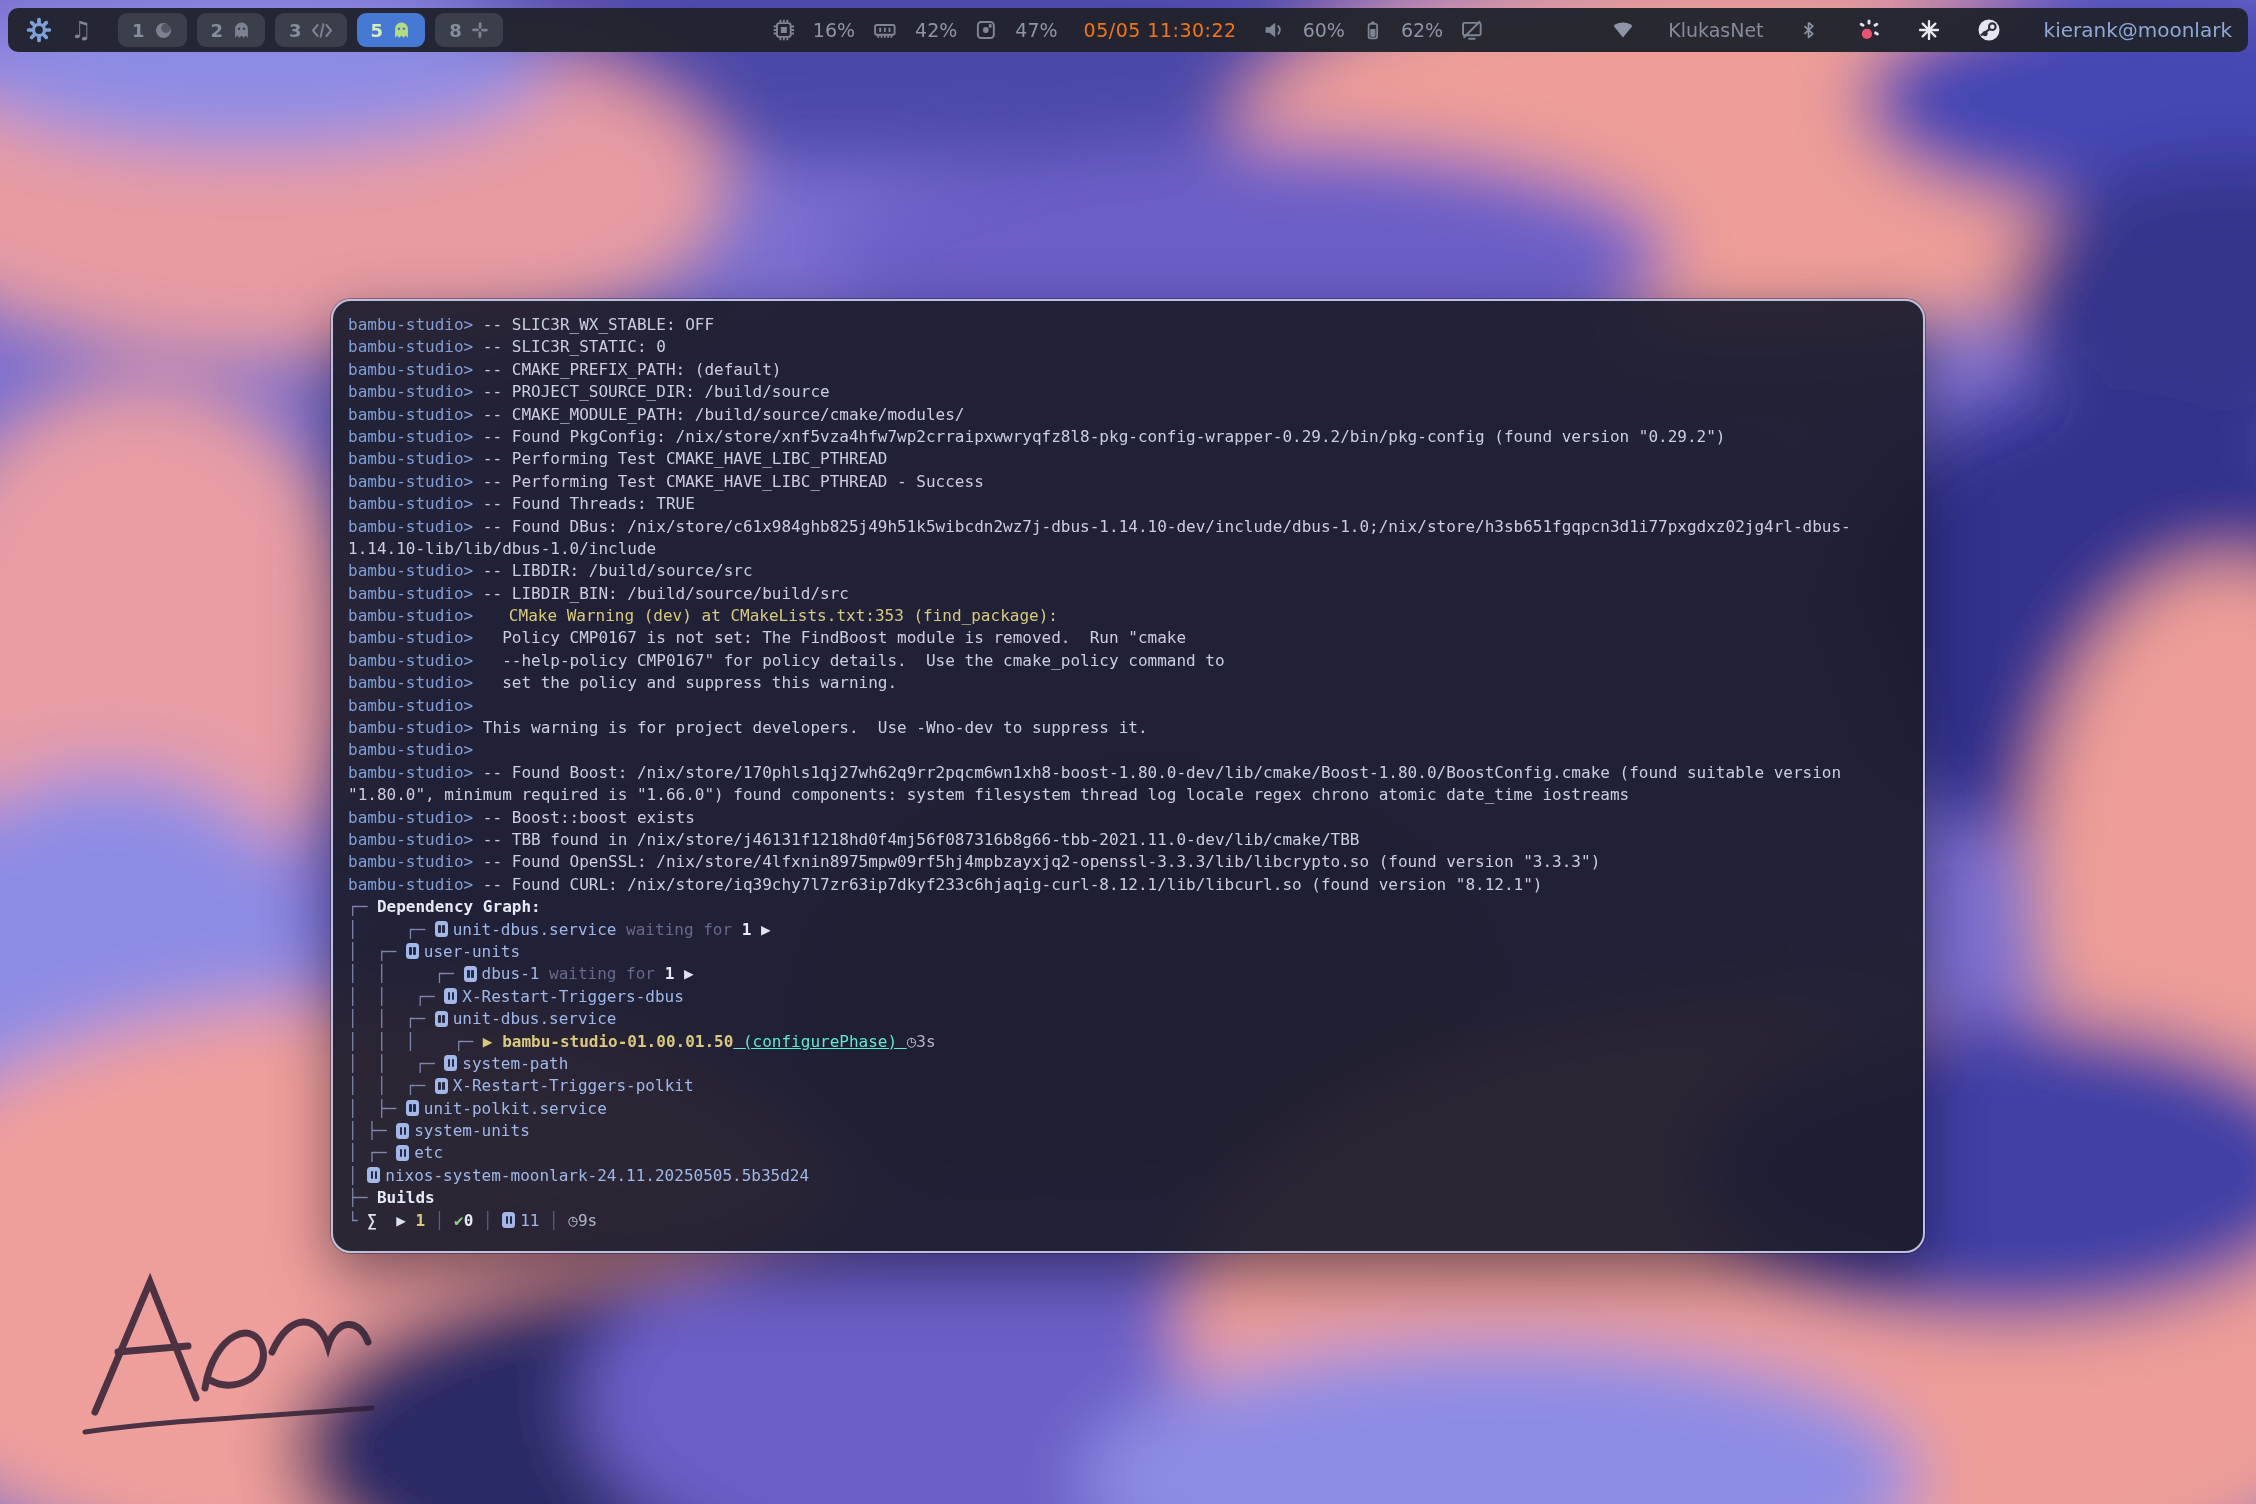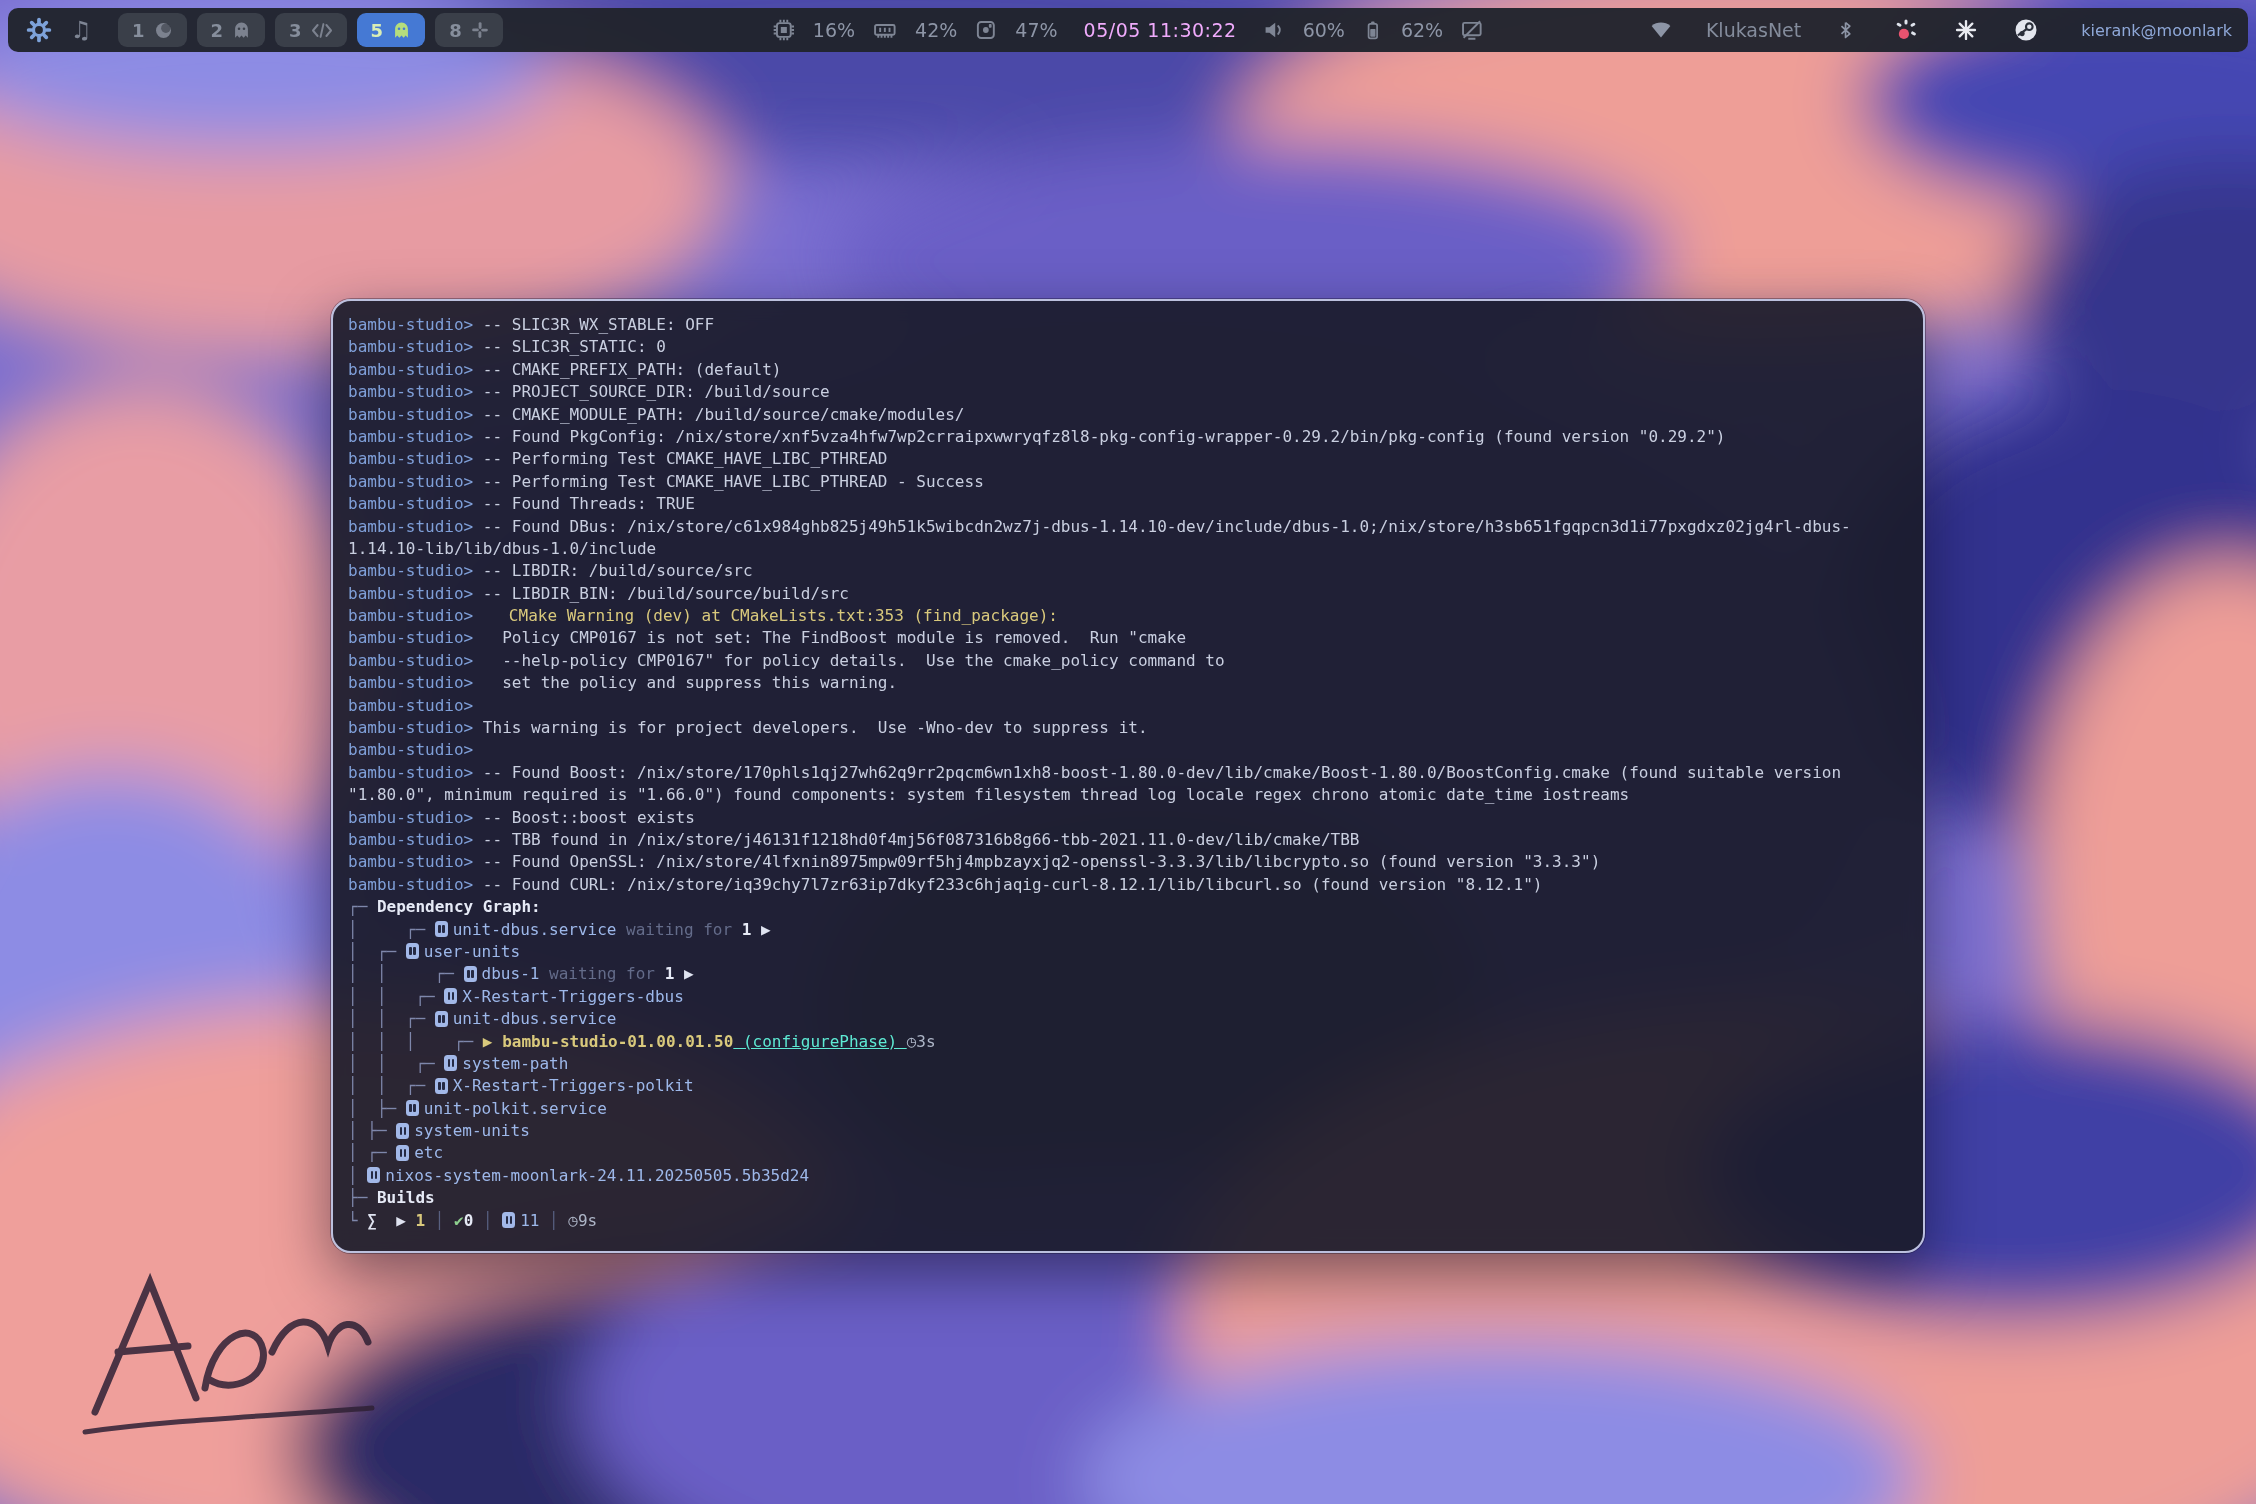--- a/index.html
+++ b/index.html
@@ -15,24 +15,24 @@
   .ws{display:flex;gap:10px;margin-left:10px;}
   .pill{height:34px;border-radius:9px;background:#3a3f49;display:flex;align-items:center;gap:9px;
         padding:0 14px;font-weight:bold;font-size:18px;color:#868e9c;cursor:default;}
   .pill svg{color:#7c828f;}
   .pill.active{background:#4579d4;color:#d9edb6;}
   .pill.active svg{color:#b5dd7d;}
   .tb-center{position:absolute;left:50%;transform:translateX(-50%);display:flex;align-items:center;gap:26px;}
   .statgrp{display:flex;align-items:center;gap:18px;}
   .stat{display:flex;align-items:center;gap:18px;}
   .stat svg{color:#7e8594;}
-  .clock{color:#f0abfc;letter-spacing:.5px;}
+  .clock{color:#f97316;letter-spacing:.5px;}
   .tb-right{margin-left:auto;display:flex;align-items:center;gap:30px;}
   .ssid{color:#848c9c;}
-  .user{color:#8fa8d8;font-size:16px;margin-left:10px;}
+  .user{color:#8fa8d8;font-size:20px;margin-left:10px;}
 
   
   .terminal{position:absolute;left:331px;top:299px;width:1594px;height:954px;box-sizing:border-box;
             background:rgba(26,27,42,.92);border:2px solid #bcc0de;border-radius:20px;
             box-shadow:0 22px 60px rgba(10,8,30,.5),0 0 0 1px rgba(20,18,40,.35);
             backdrop-filter:blur(10px);padding:13px 15px;overflow:hidden;
             font-family:"DejaVu Sans Mono",monospace;font-size:16px;line-height:22.4px;white-space:pre;z-index:4;}
   .trow{height:22.4px;}
   .pfx{color:#7f9fd8;}
   .txt{color:#c9cfe0;}

